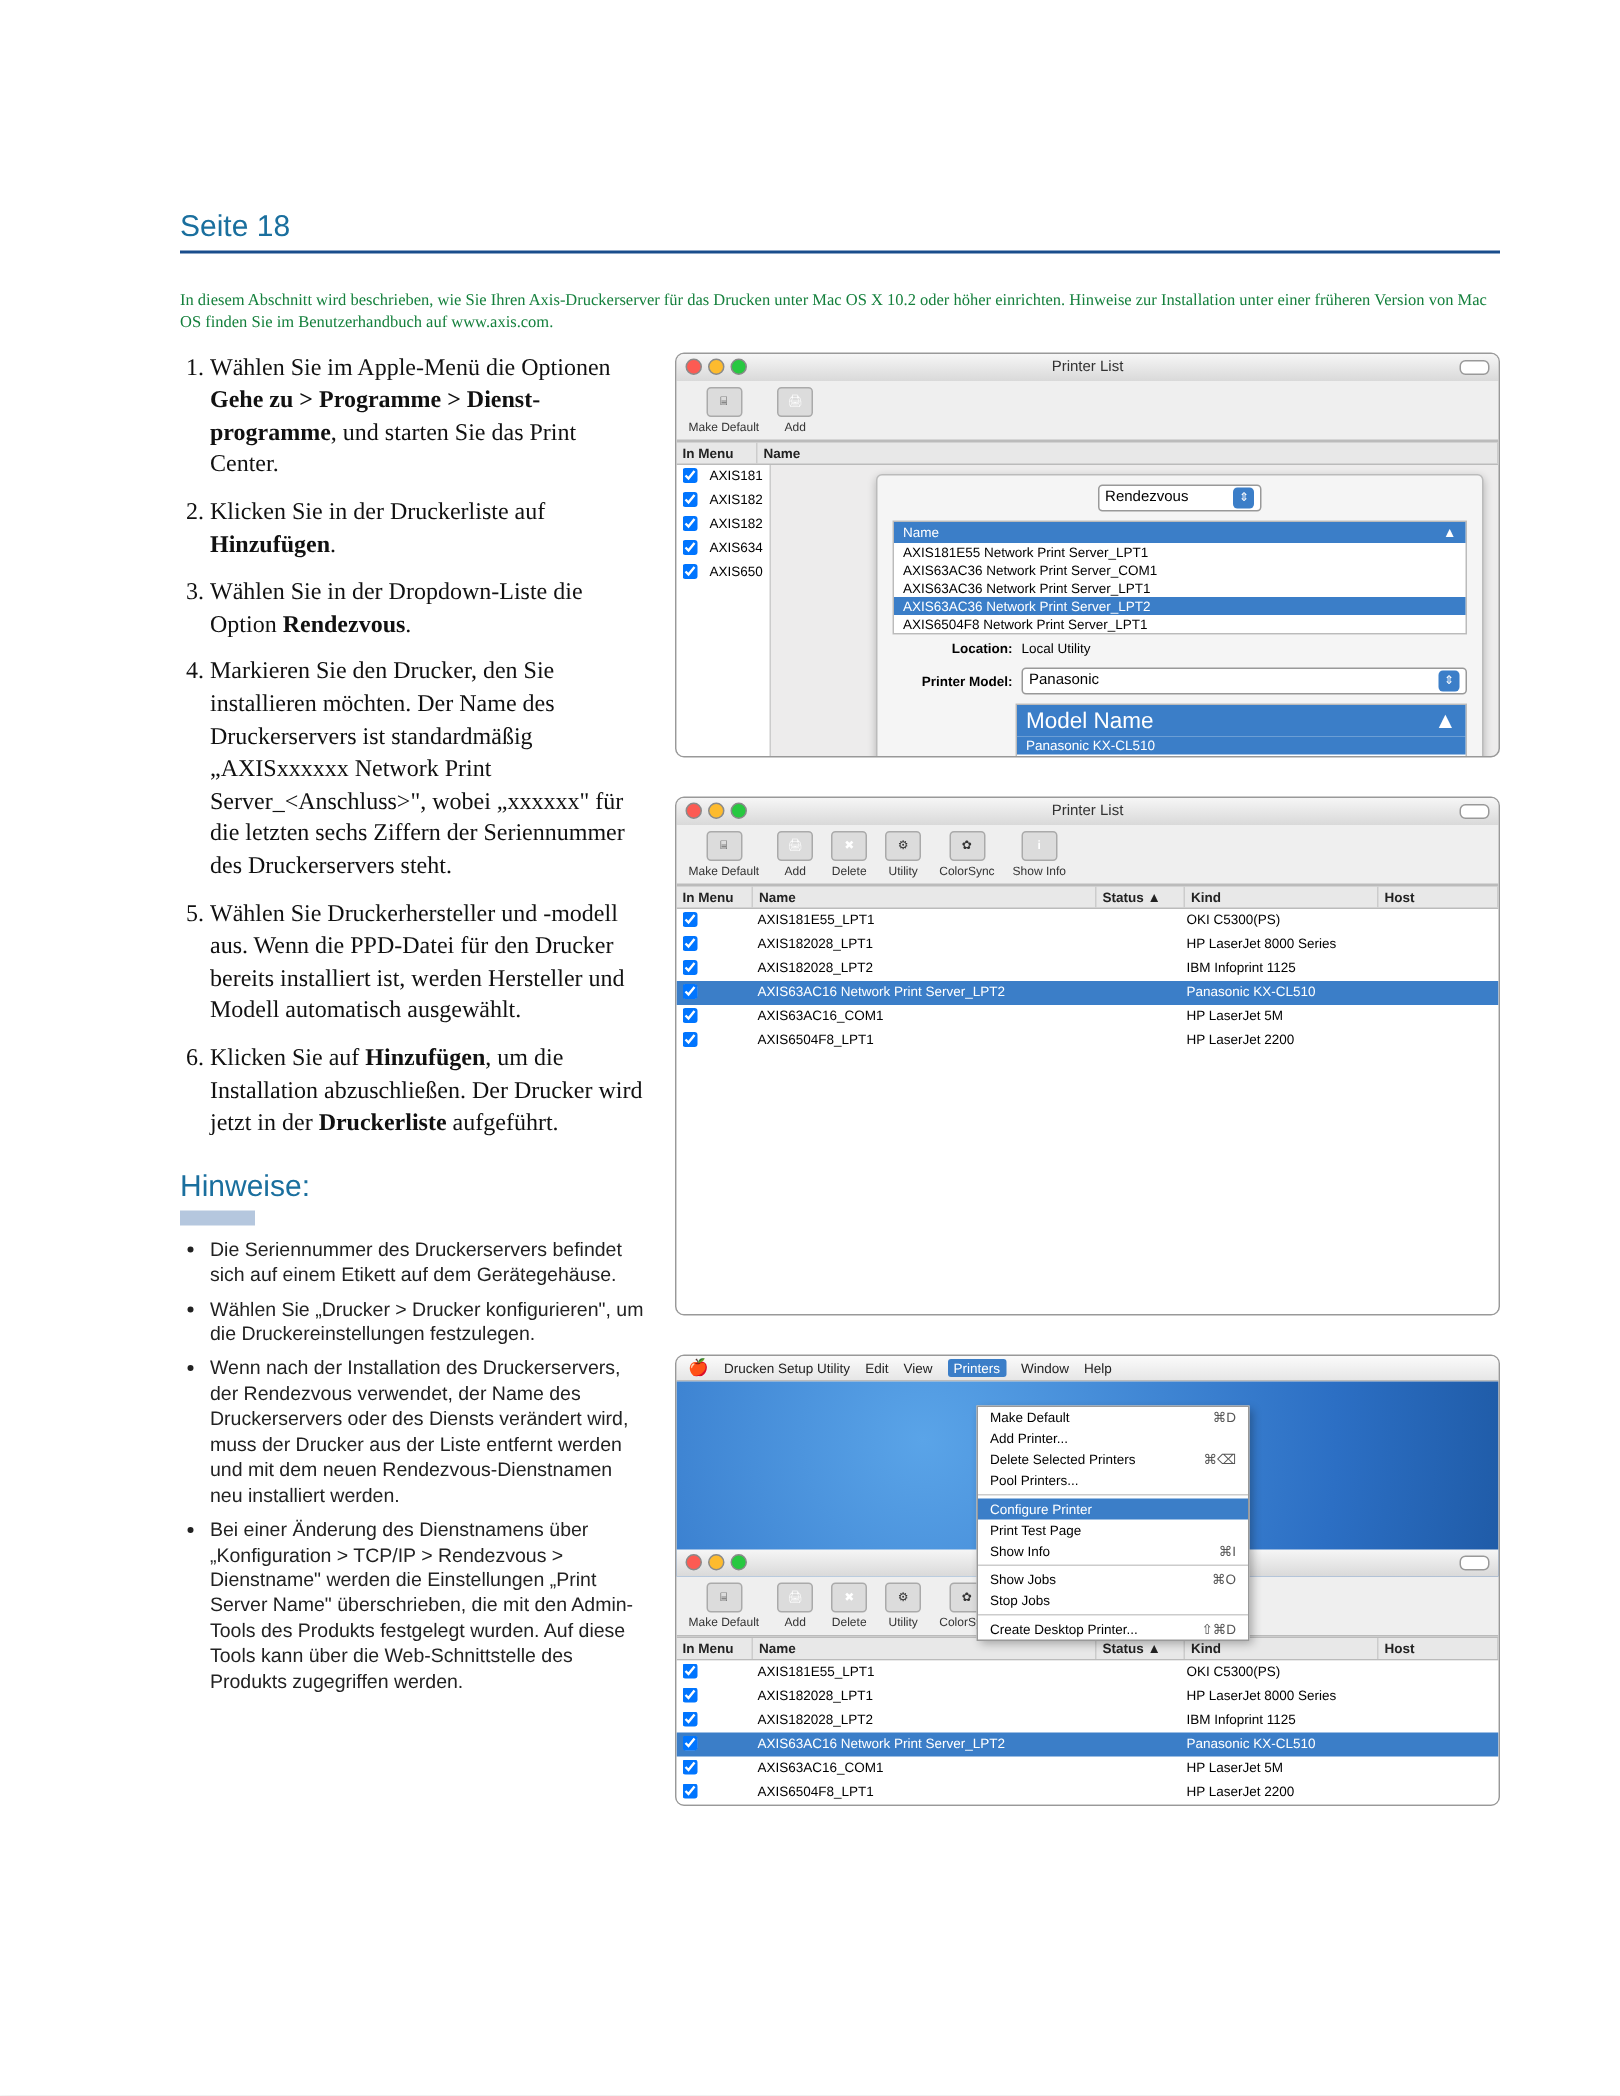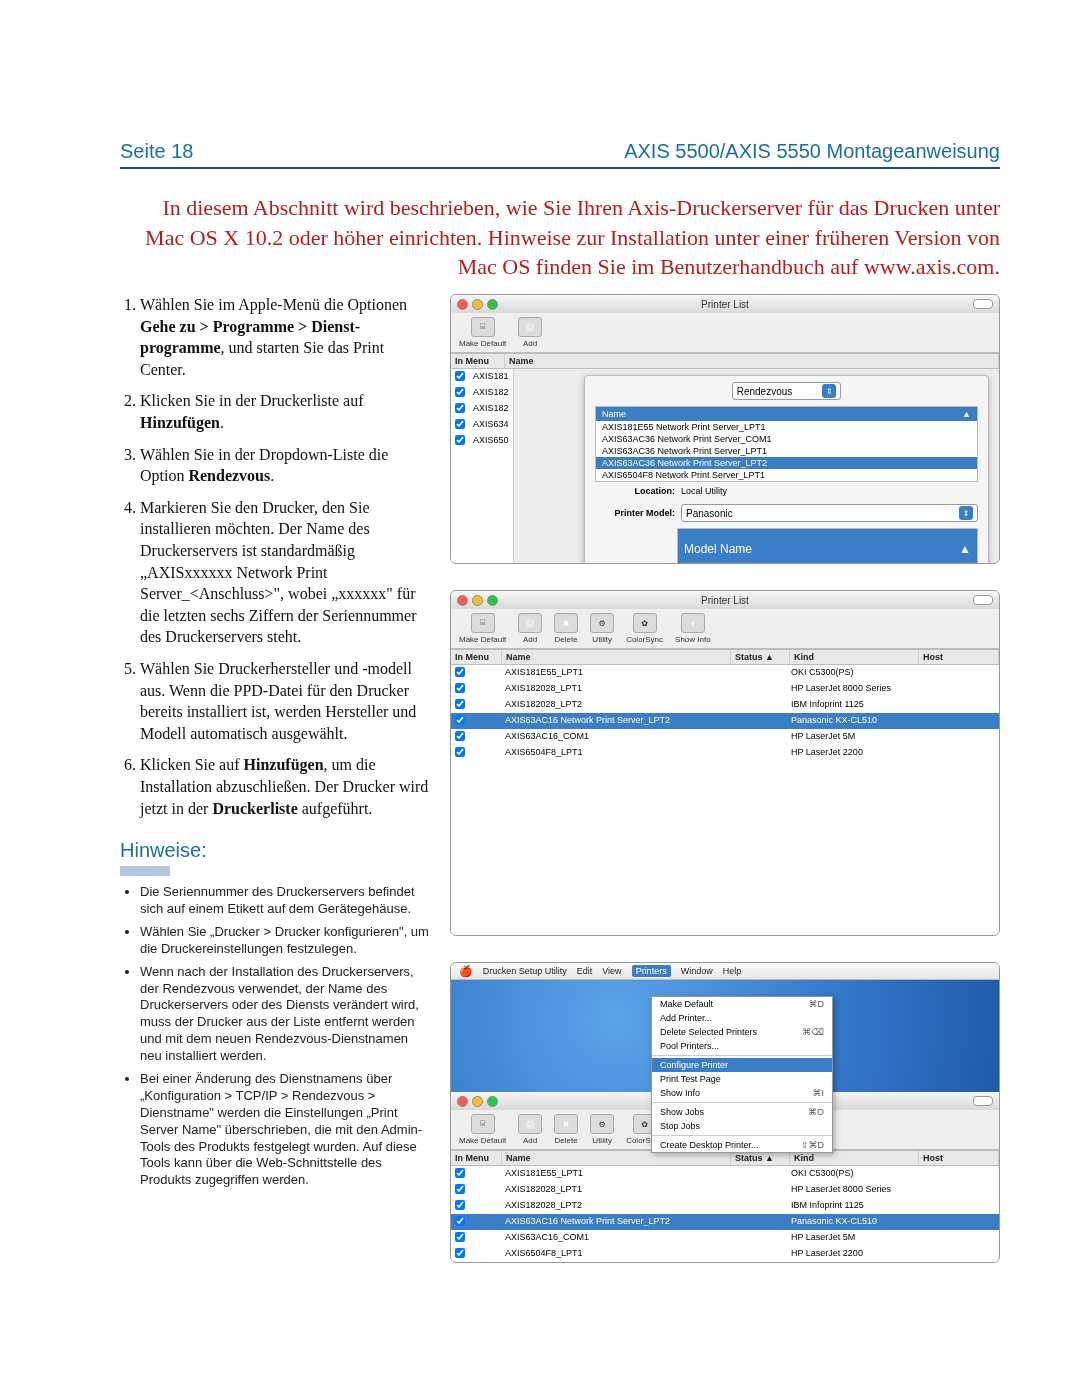--- a/index.html
+++ b/index.html
@@ -31,25 +31,24 @@
     font-family: Arial, Helvetica, sans-serif;
   }
   h1 {
     font-family: Arial, Helvetica, sans-serif;
     font-weight: normal;
     color: #222;
     font-size: 34px;
     margin: 8px 0 14px 0;
   }
   .intro {
-    font-size: 22px;
+    font-size: 11px;
     line-height: 1.35;
-    color: #b91c1c;
+    color: #15803d;
     margin-bottom: 12px;
-    text-align: right;
   }
   .body-row {
     display: flex;
     gap: 20px;
   }
   .left-col {
     width: 310px;
     flex-shrink: 0;
   }
   .right-col {
@@ -151,21 +150,21 @@
   .name-list {
     margin:0 10px; border:1px solid #bbb; background:#fff;
   }
   .name-list .hd { background:#3b7ec8; color:#fff; font-size:9px; padding:2px 6px; display:flex;}
   .name-list .hd .tri { margin-left:auto;}
   .nm-row { display:flex; font-size:9px; padding:1px 6px;}
   .nm-row.sel { background:#3b7ec8; color:#fff;}
   .loc-row { display:flex; gap:6px; padding:4px 10px; font-size:9px; align-items:center;}
   .loc-row .lbl { width:80px; text-align:right; font-weight:bold;}
   .model-block { margin:2px 10px 6px 92px; border:1px solid #bbb; background:#fff;}
-  .model-block .hd{ background:#3b7ec8; color:#fff; font-size:12px; padding:13px 6px; display:flex;justify-content:flex-end;}
+  .model-block .hd{ background:#3b7ec8; color:#fff; font-size:15px; padding:2px 6px; display:flex;justify-content:flex-end;}
   .model-block .hd .tri{margin-left:auto;}
   .model-block .rw{ font-size:9px; padding:1px 6px; background:#3b7ec8; color:#fff;}
 
   .big-rows { background:#fff; min-height:270px;}
   .menubar {
     background:linear-gradient(#fbfbfb,#e6e6e6); height:16px; display:flex; align-items:center;
     gap:10px; padding:0 8px; font-size:9px; color:#222; border-bottom:1px solid #bbb;
   }
   .menubar .mi.sel{ background:#3b7ec8; color:#fff; padding:1px 4px; border-radius:2px;}
   .dropdown {
@@ -182,21 +181,20 @@
   }
   .apple { font-size:11px;}
 </style>
 </head>
 <body>
 
 <div class="page">
 
   <div class="header-row">
     <div class="header-left">Seite 18</div>
-    <div class="header-right">AXIS 5500/AXIS 5550 Montageanweisung</div>
   </div>
 
 
   <p class="intro">In diesem Abschnitt wird beschrieben, wie Sie Ihren Axis-Druckerserver für das Drucken unter Mac OS X 10.2 oder höher einrichten. Hinweise zur Installation unter einer früheren Version von Mac OS finden Sie im Benutzerhandbuch auf www.axis.com.</p>
 
   <div class="body-row">
 
     <div class="left-col">
       <ol class="steps">
         <li>

